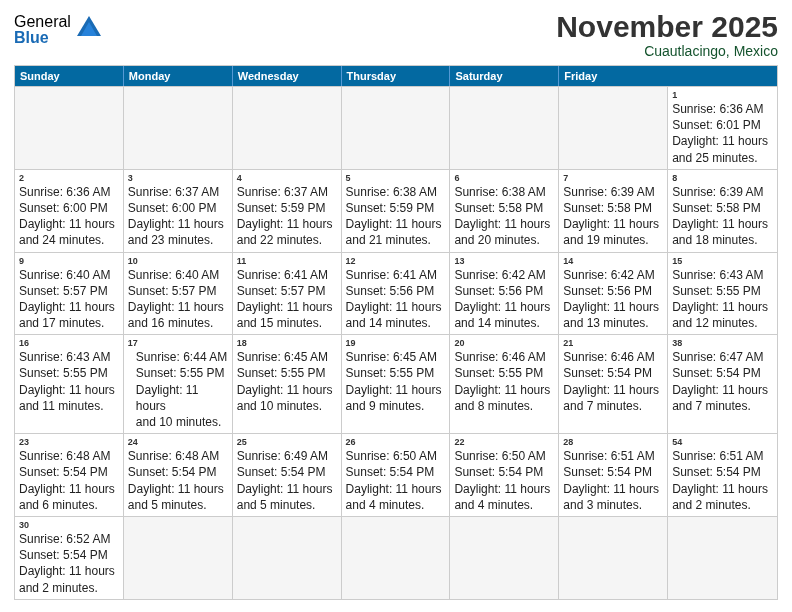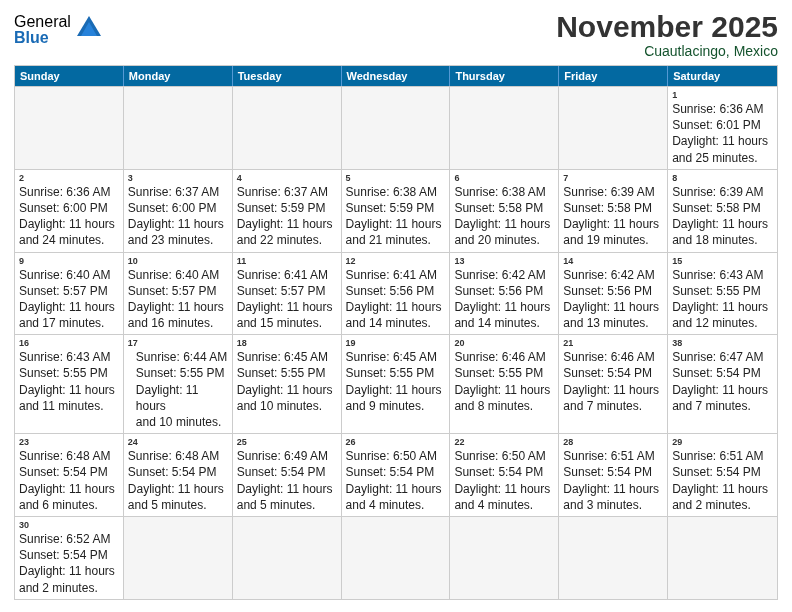--- a/index.html
+++ b/index.html
@@ -124,25 +124,24 @@
     <div class="title-block">
       <div class="main-title">November 2025</div>
       <div class="subtitle">Cuautlacingo, Mexico</div>
     </div>
   </div>
 
   <div class="calendar">
     <div class="cal-header-row">
       <div class="cal-header-cell">Sunday</div>
       <div class="cal-header-cell">Monday</div>
-      <div class="cal-header-cell">Tuesday</div>
       <div class="cal-header-cell">Wednesday</div>
       <div class="cal-header-cell">Thursday</div>
+      <div class="cal-header-cell">Saturday</div>
       <div class="cal-header-cell">Friday</div>
-      <div class="cal-header-cell">Saturday</div>
     </div>
     <div class="cal-body" id="cal-body">
     <div class="cal-row">
           <div class="cal-cell empty"></div>
           <div class="cal-cell empty"></div>
           <div class="cal-cell empty"></div>
           <div class="cal-cell empty"></div>
           <div class="cal-cell empty"></div>
           <div class="cal-cell empty"></div>
           <div class="cal-cell">
@@ -343,21 +342,21 @@
 and 4 minutes.</div>
           </div>
           <div class="cal-cell">
             <span class="day-num">28</span>
             <div class="cell-text" style="white-space: pre-line;">Sunrise: 6:51 AM
 Sunset: 5:54 PM
 Daylight: 11 hours
 and 3 minutes.</div>
           </div>
           <div class="cal-cell">
-            <span class="day-num">29</span>
+            <span class="day-num">54</span>
             <div class="cell-text" style="white-space: pre-line;">Sunrise: 6:51 AM
 Sunset: 5:54 PM
 Daylight: 11 hours
 and 2 minutes.</div>
           </div>
         </div>
         <div class="cal-row">
           <div class="cal-cell">
             <span class="day-num">30</span>
             <div class="cell-text" style="white-space: pre-line;">Sunrise: 6:52 AM

